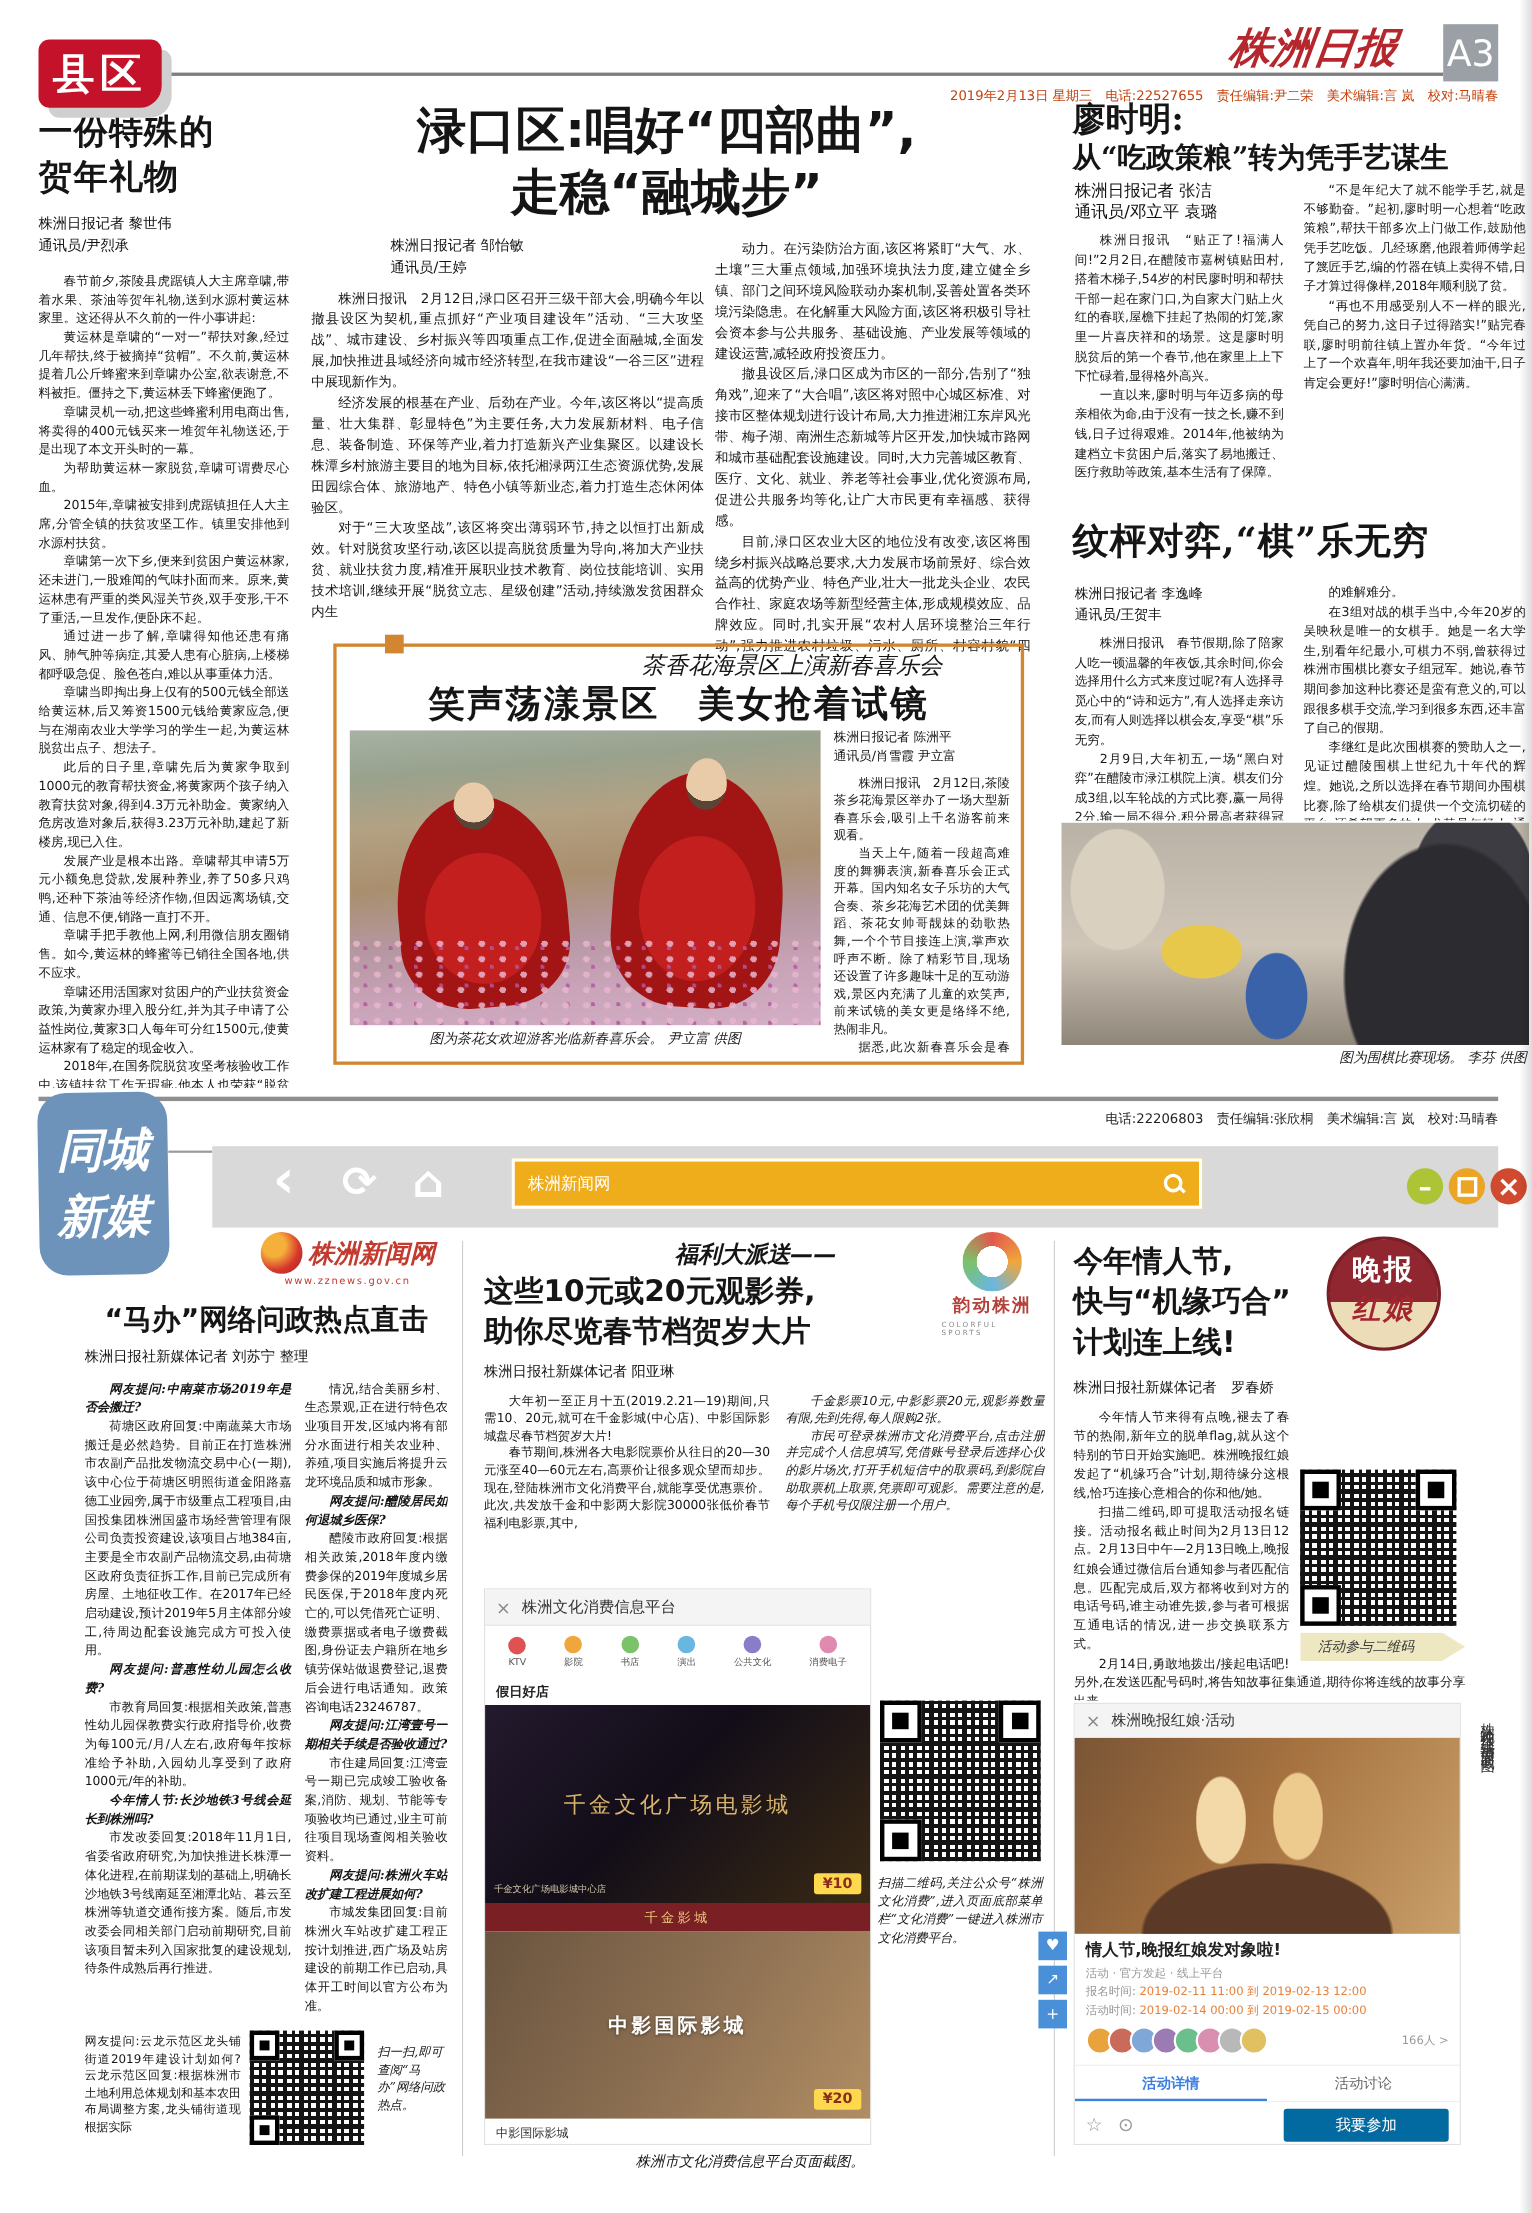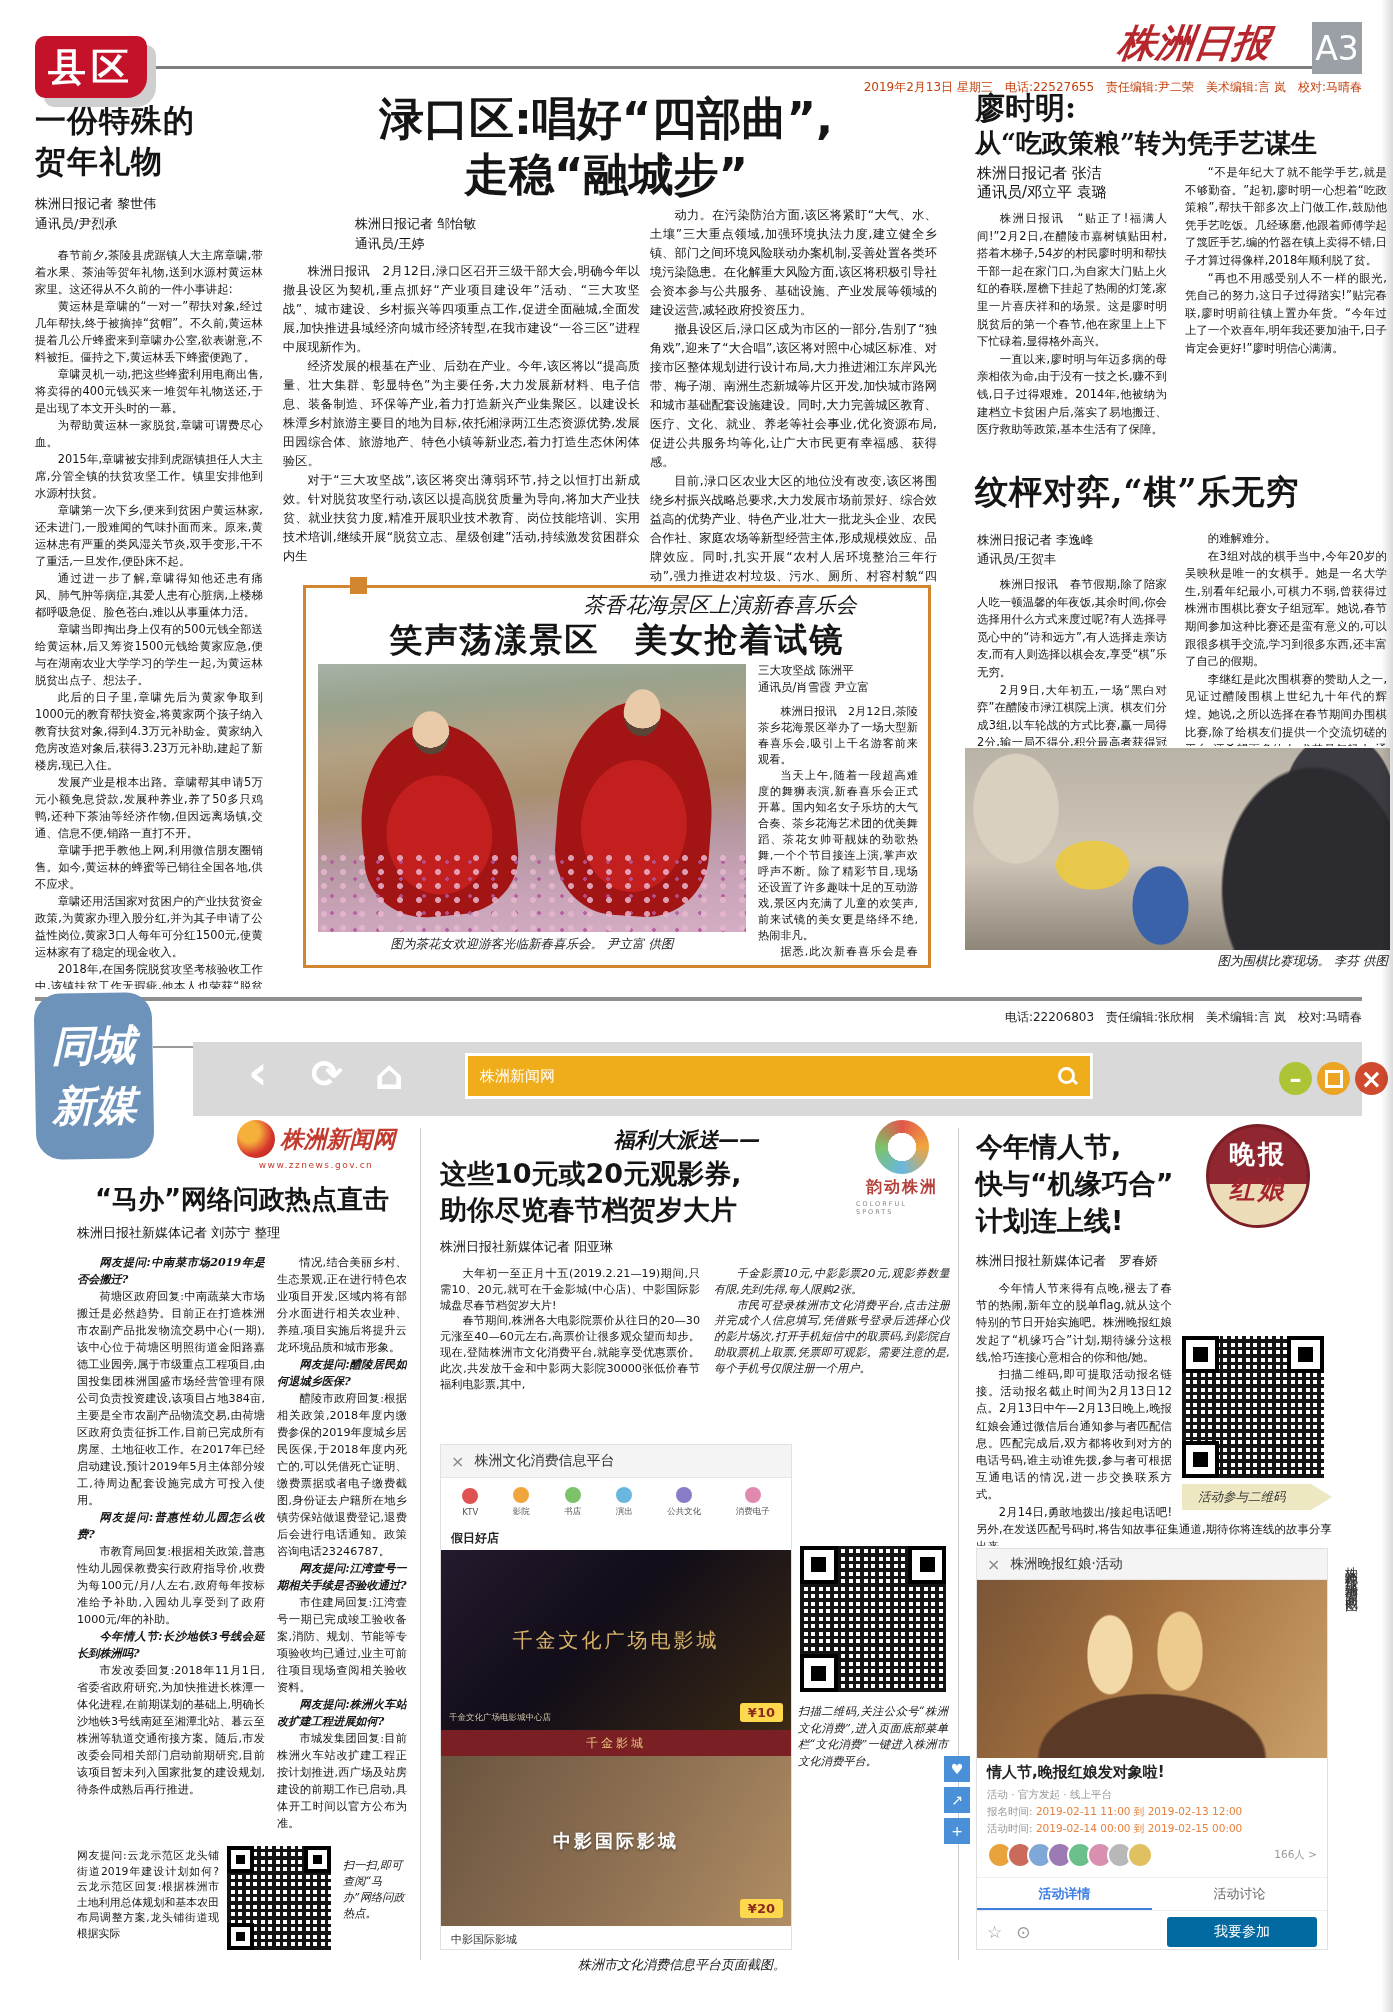--- a/index.html
+++ b/index.html
@@ -26,21 +26,21 @@
   .gift-title{font-size:31px;font-weight:900;line-height:41px;letter-spacing:1px;}
   .byline{font-size:13px;line-height:20px;color:#111;}
   #gift-body{margin-top:13px;height:742px;}
   #gift-body p{font-size:11.4px;line-height:17px;}
   
   #art-lukou{left:275px;top:92px;width:662px;height:496px;}
   .lukou-h{position:absolute;left:0;width:100%;text-align:center;font-size:45px;font-weight:900;line-height:54px;}
   #lukou-byline{position:absolute;left:80px;top:122px;}
   #lukou-c1{position:absolute;left:8px;top:170px;width:357px;height:326px;}
   #lukou-c1 p,#lukou-c2 p{font-size:12.2px;line-height:19px;}
-  #lukou-c2{position:absolute;left:375px;top:114px;width:287px;height:382px;}
+  #lukou-c2{position:absolute;left:375px;top:125px;width:287px;height:382px;}
   
   #feature{left:303px;top:585px;width:622px;height:377px;border:3px solid #d2862f;}
   #feature .corner{position:absolute;left:44px;top:-11px;width:17px;height:17px;background:#d2862f;}
   #feat-kicker{position:absolute;right:8px;top:3px;width:400px;text-align:center;font-size:21px;font-style:italic;}
   #feat-title{position:absolute;left:0;top:30px;width:100%;text-align:center;font-weight:bold;font-size:33px;letter-spacing:2px;}
   #feat-photo{position:absolute;left:12px;top:76px;width:428px;height:268px;}
   #feat-cap{position:absolute;left:12px;top:348px;width:428px;text-align:center;font-size:12.5px;font-style:italic;color:#222;}
   #feat-right{position:absolute;left:452px;top:74px;width:160px;height:296px;}
   #feat-right .byline{font-size:11.5px;line-height:17px;}
   #feat-right p{font-size:11.2px;line-height:16px;}
@@ -256,21 +256,21 @@
     <span class="corner"></span>
     <div id="feat-kicker" class="serif">茶香花海景区上演新春喜乐会</div>
     <div id="feat-title" class="serif">笑声荡漾景区　美女抢着试镜</div>
     <div id="feat-photo" class="photo-flowers">
       <span class="fig fig1"></span>
       <span class="fig fig2"></span>
     </div>
     <div id="feat-cap" class="serif">图为茶花女欢迎游客光临新春喜乐会。 尹立富 供图</div>
     <div id="feat-right" class="clip">
       <div class="byline">
-        <div>三大攻坚战 陈洲平</div>
+        <div>株洲日报记者 陈洲平</div>
         <div>通讯员/肖雪霞 尹立富</div>
       </div>
       <div class="just" style="margin-top:8px;">
           <p class="">株洲日报讯　2月12日,茶陵茶乡花海景区举办了一场大型新春喜乐会,吸引上千名游客前来观看。</p>
           <p class="">当天上午,随着一段超高难度的舞狮表演,新春喜乐会正式开幕。国内知名女子乐坊的大气合奏、茶乡花海艺术团的优美舞蹈、茶花女帅哥靓妹的劲歌热舞,一个个节目接连上演,掌声欢呼声不断。除了精彩节目,现场还设置了许多趣味十足的互动游戏,景区内充满了儿童的欢笑声,前来试镜的美女更是络绎不绝,热闹非凡。</p>
           <p class="">据悉,此次新春喜乐会是春节花海艺术节暨国际茶花节系列活动之一,由茶陵县委宣传部主办,茶乡花海景区承办。该活动将持续到正月十五,每天都有不同的主题,让游客们过一个不一样的春节。茶乡花海景区自正月初二开门迎客至今,已经吸引了3万多名游客游览。</p>
         </div>
     </div>
   </div>
 

